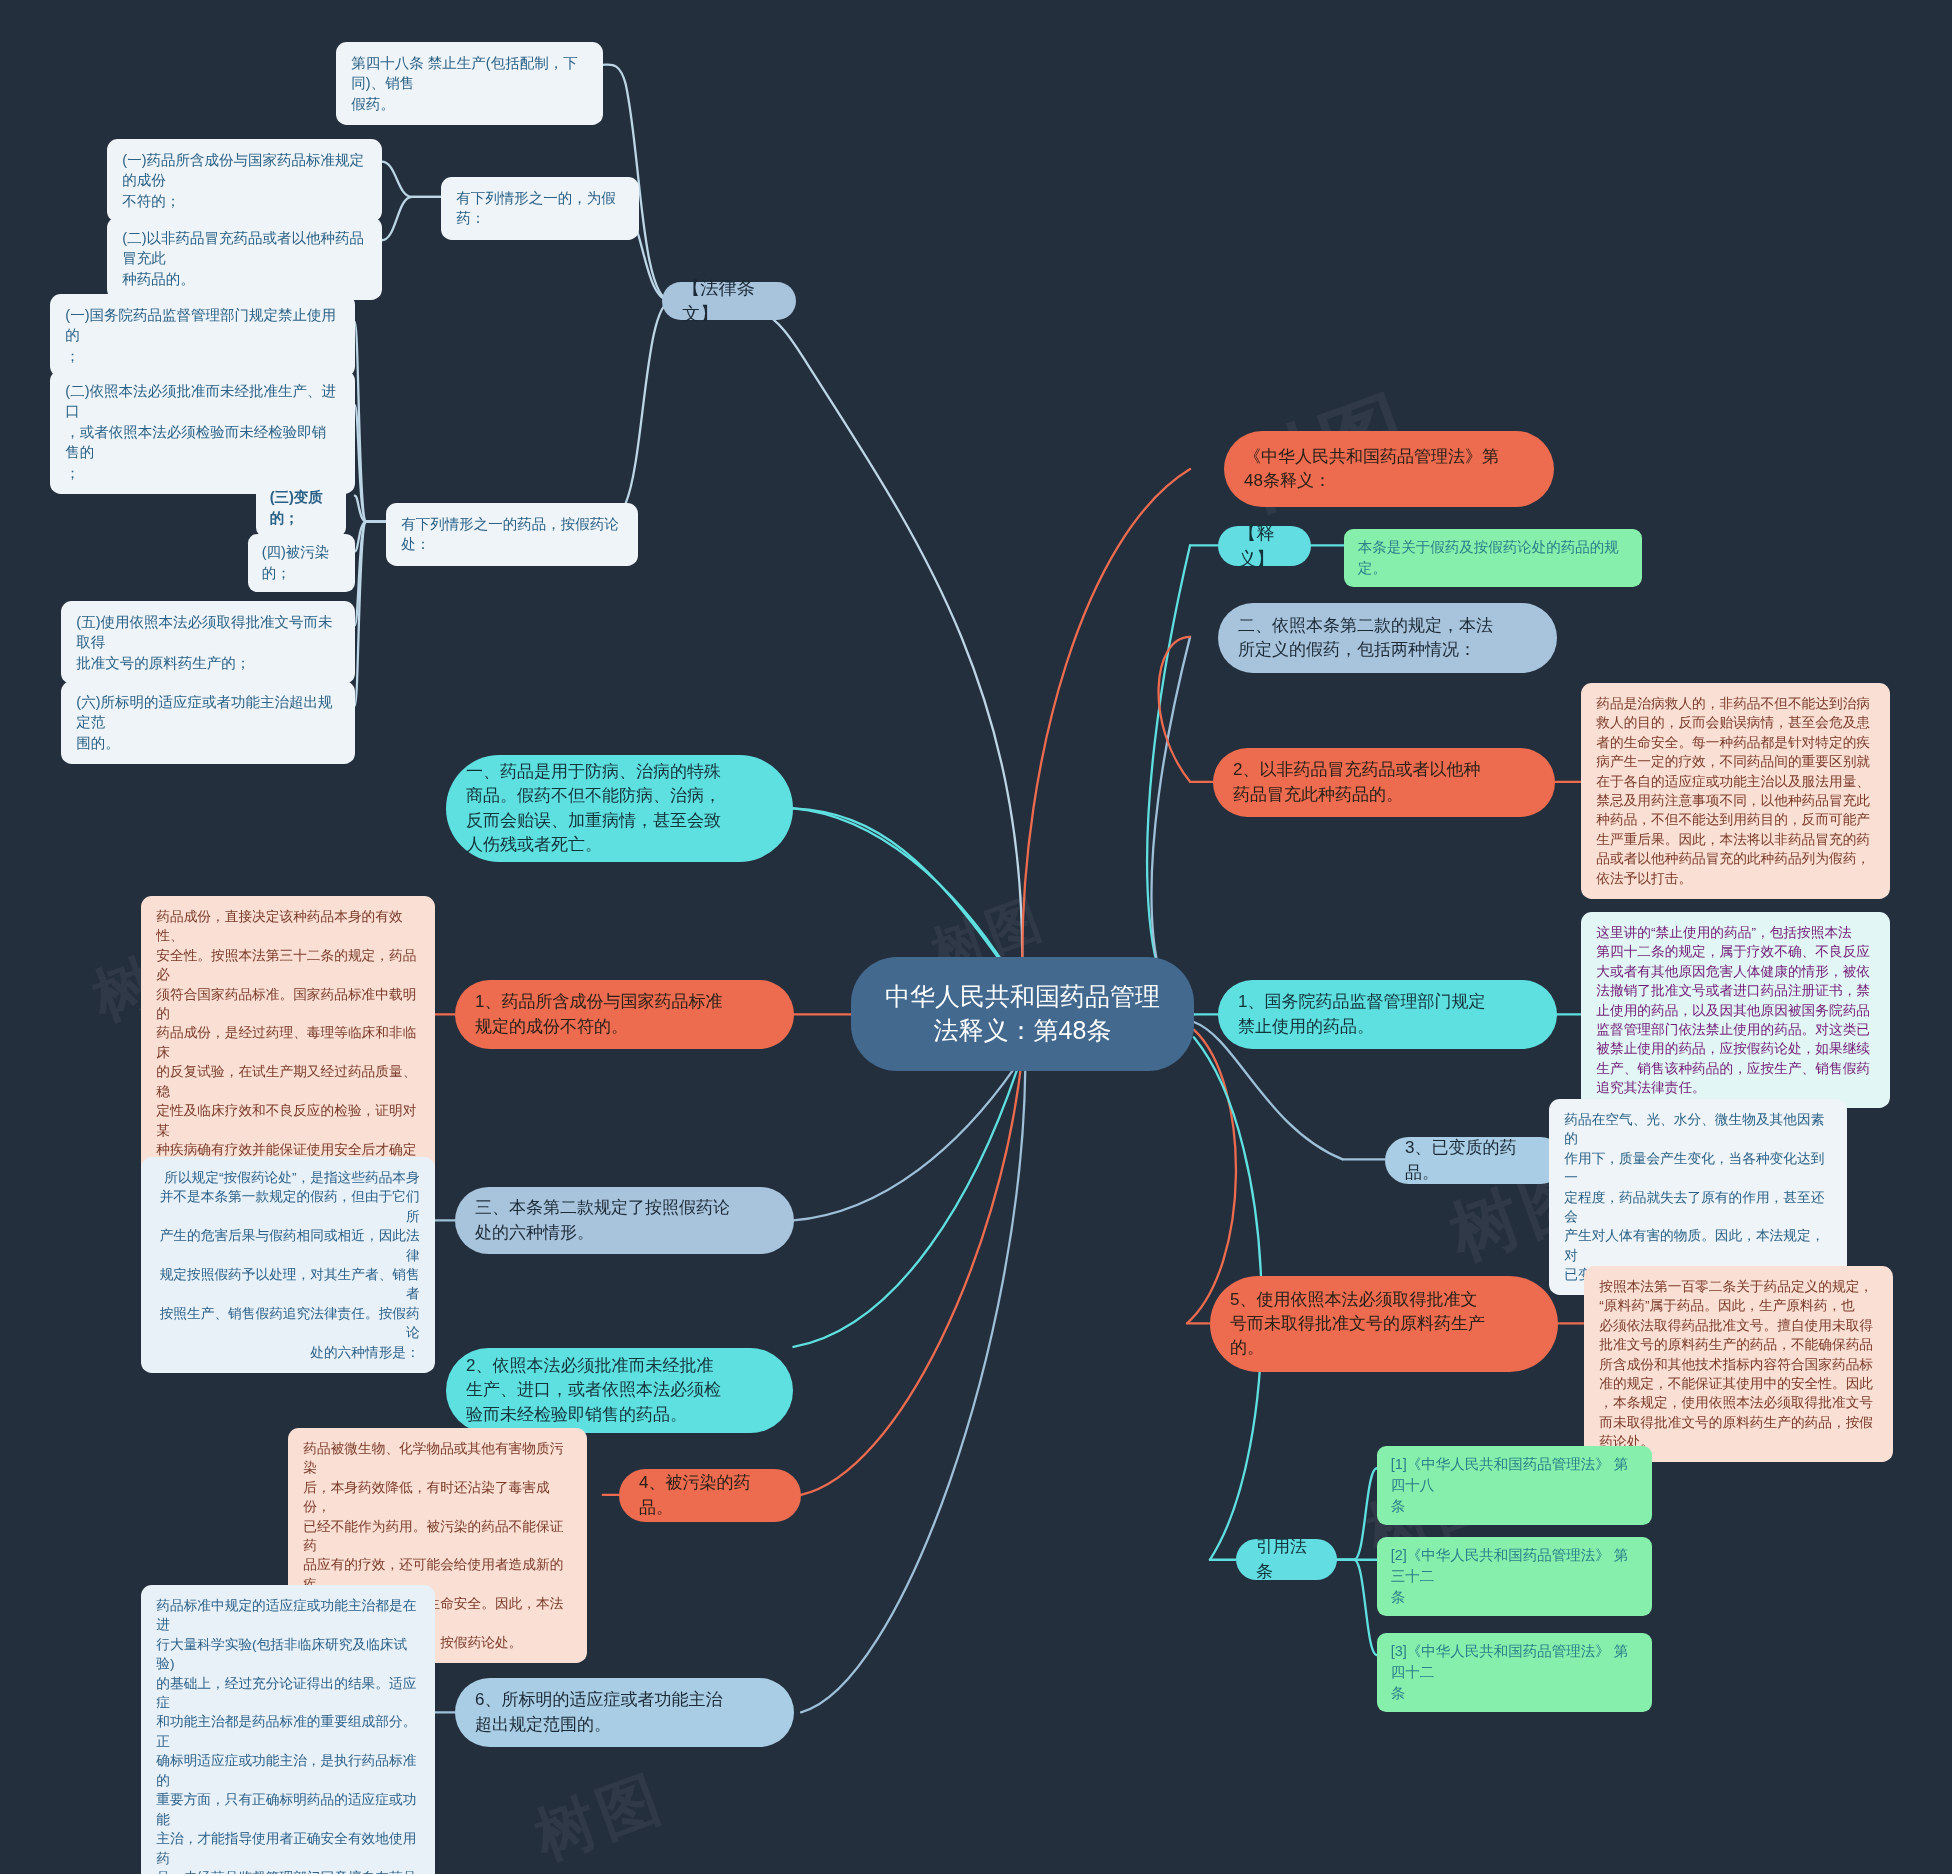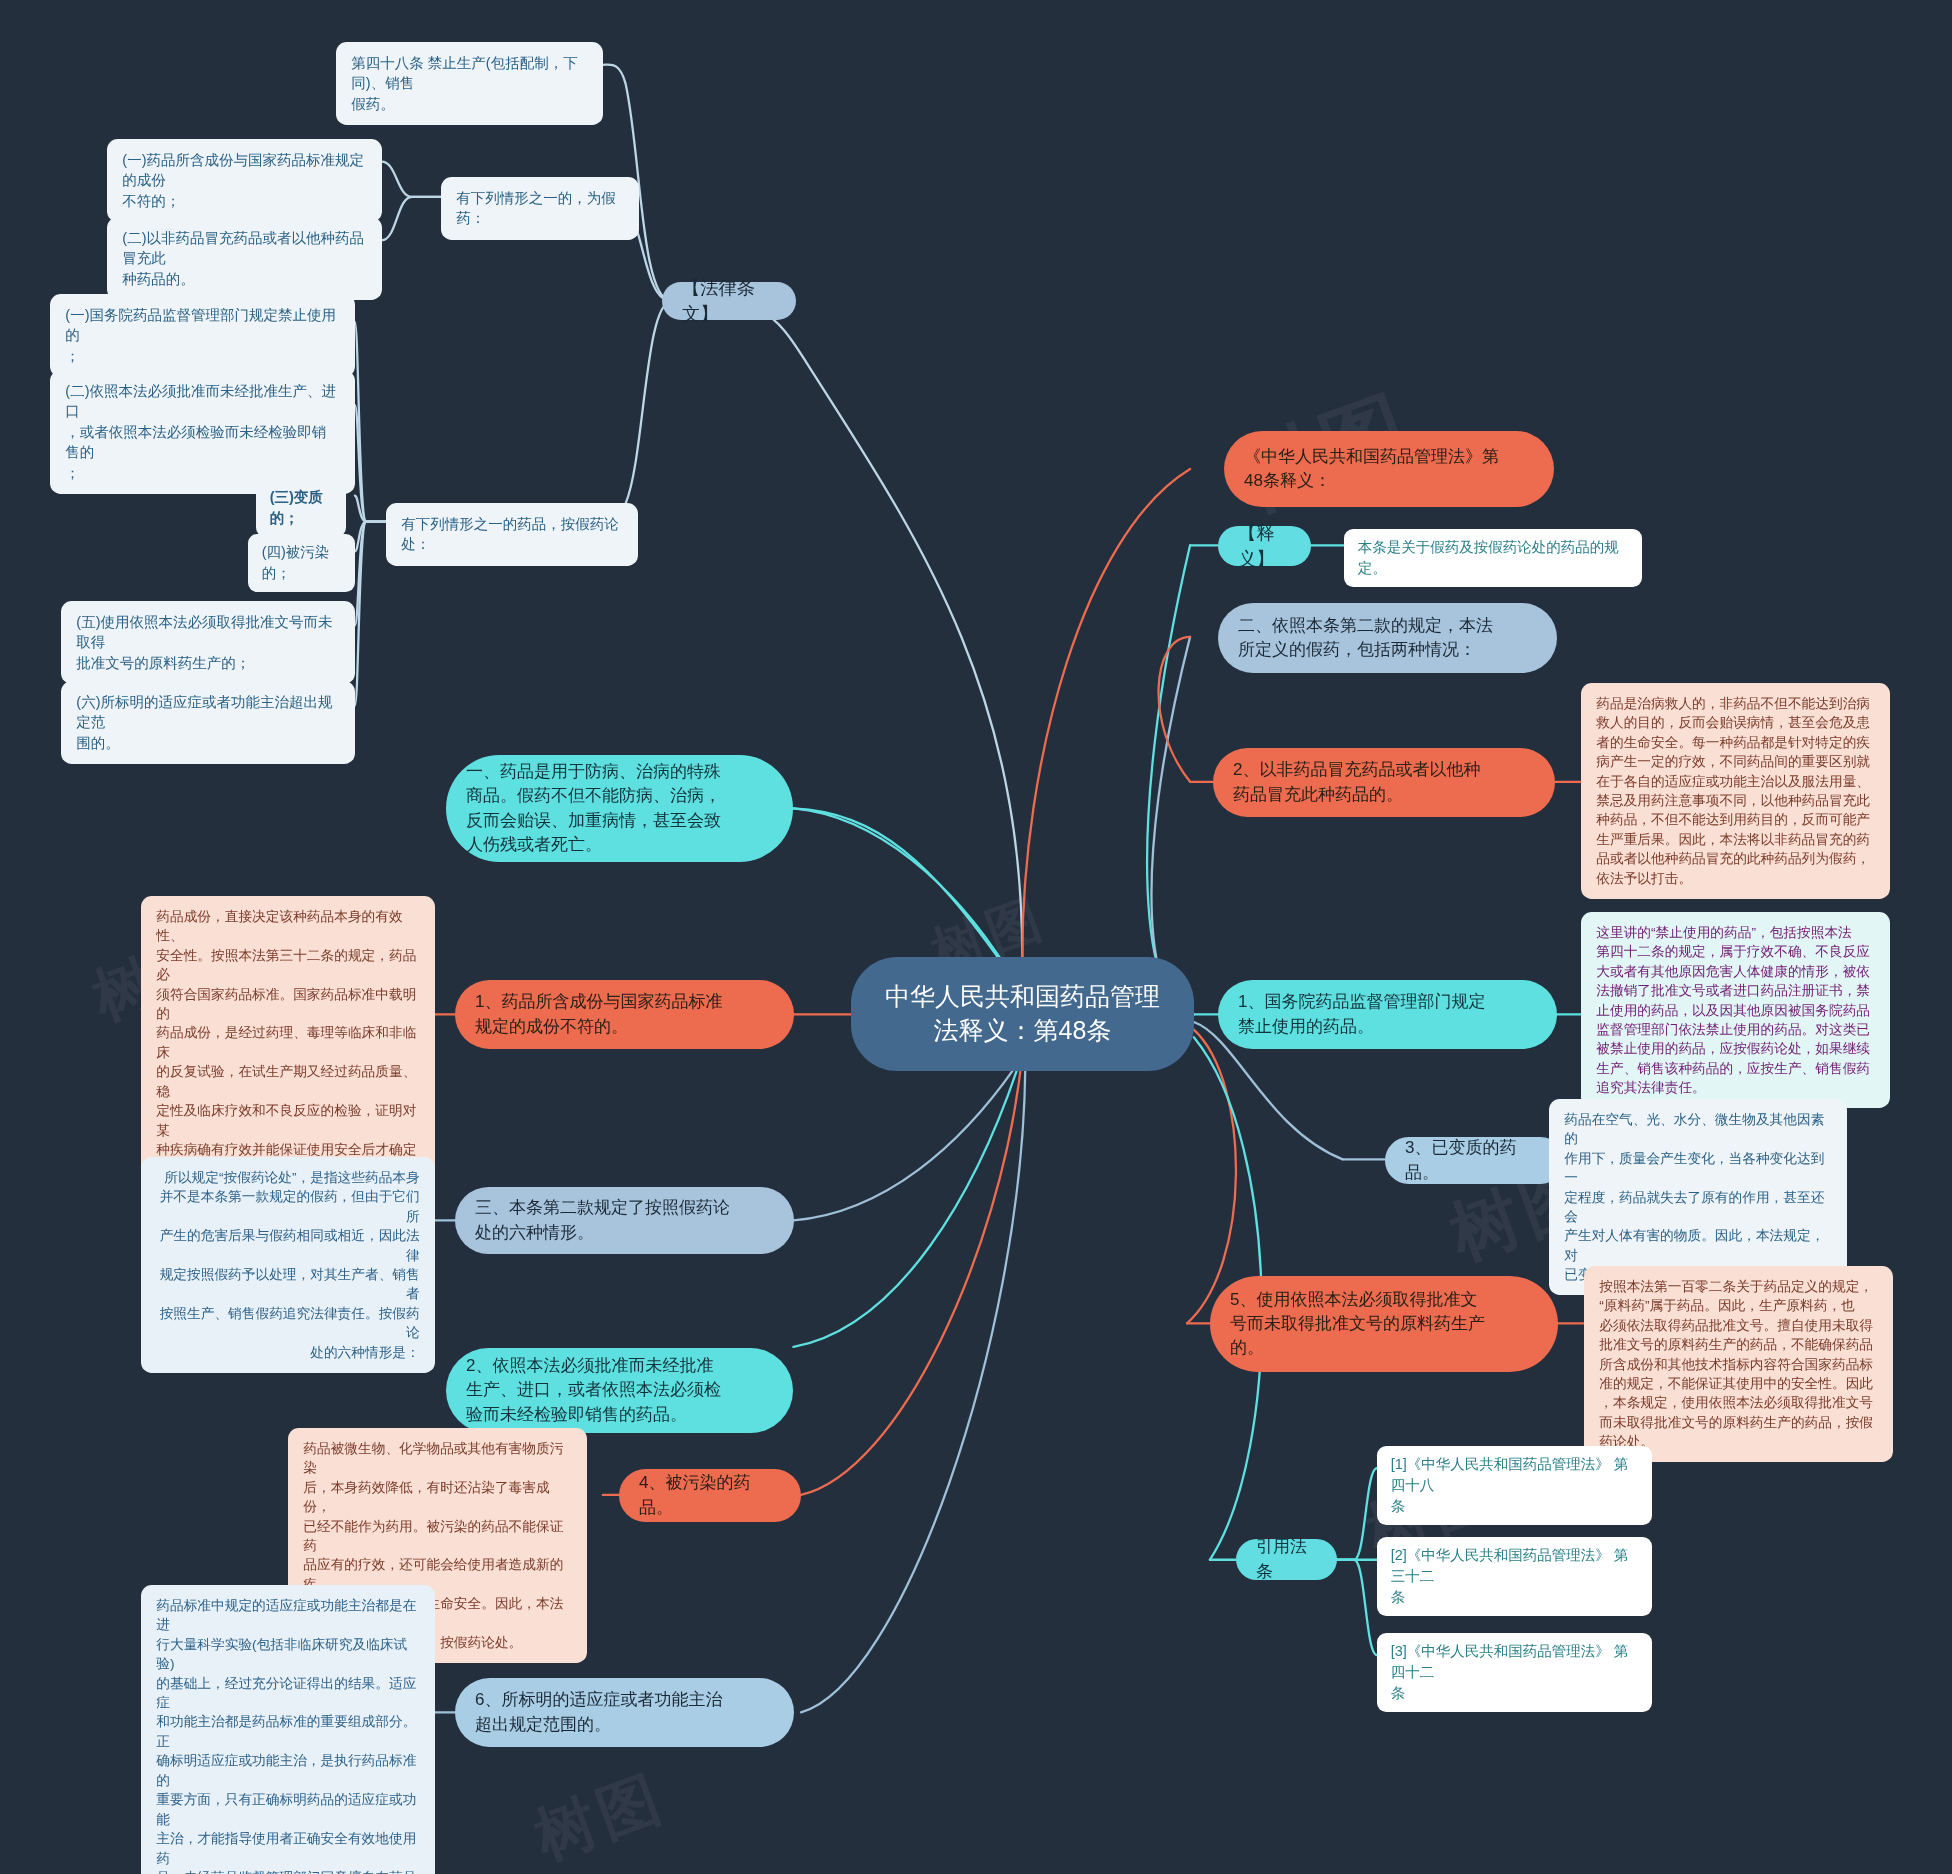--- a/index.html
+++ b/index.html
@@ -43,21 +43,21 @@
     line-height:1.35;
   }
   .orange{ background:#ed6b4e; color:#2a2018; }
   .cyan{ background:#5fe0e0; color:#11333a; }
   .cyan2{ background:#62dee2; color:#11333a; }
   .steel{ background:#a8c4dd; color:#1c2a36; }
   .lightblue{ background:#a9cde4; color:#1b2936; }
   .paleblue{ background:#eef4f8; color:#2b6186; }
   .palepink{ background:#fadfd4; color:#7a3a28; }
   .palecyan{ background:#e2f7f5; color:#701a75; }
-  .palemint{ background:#ffffff; color:#2a7f88; }
+  .palemint{ background:#86efac; color:#2a7f88; }
   .paleblue2{ background:#e8f1f7; color:#2d618a; }
 
   .small{ font-size:14.5px; }
   .tiny{ font-size:13.7px; }
   .med{ font-size:17px; }
   .big{ font-size:18.3px; }
 
   .wm{
     position:absolute;
     color:rgba(255,255,255,.05);

